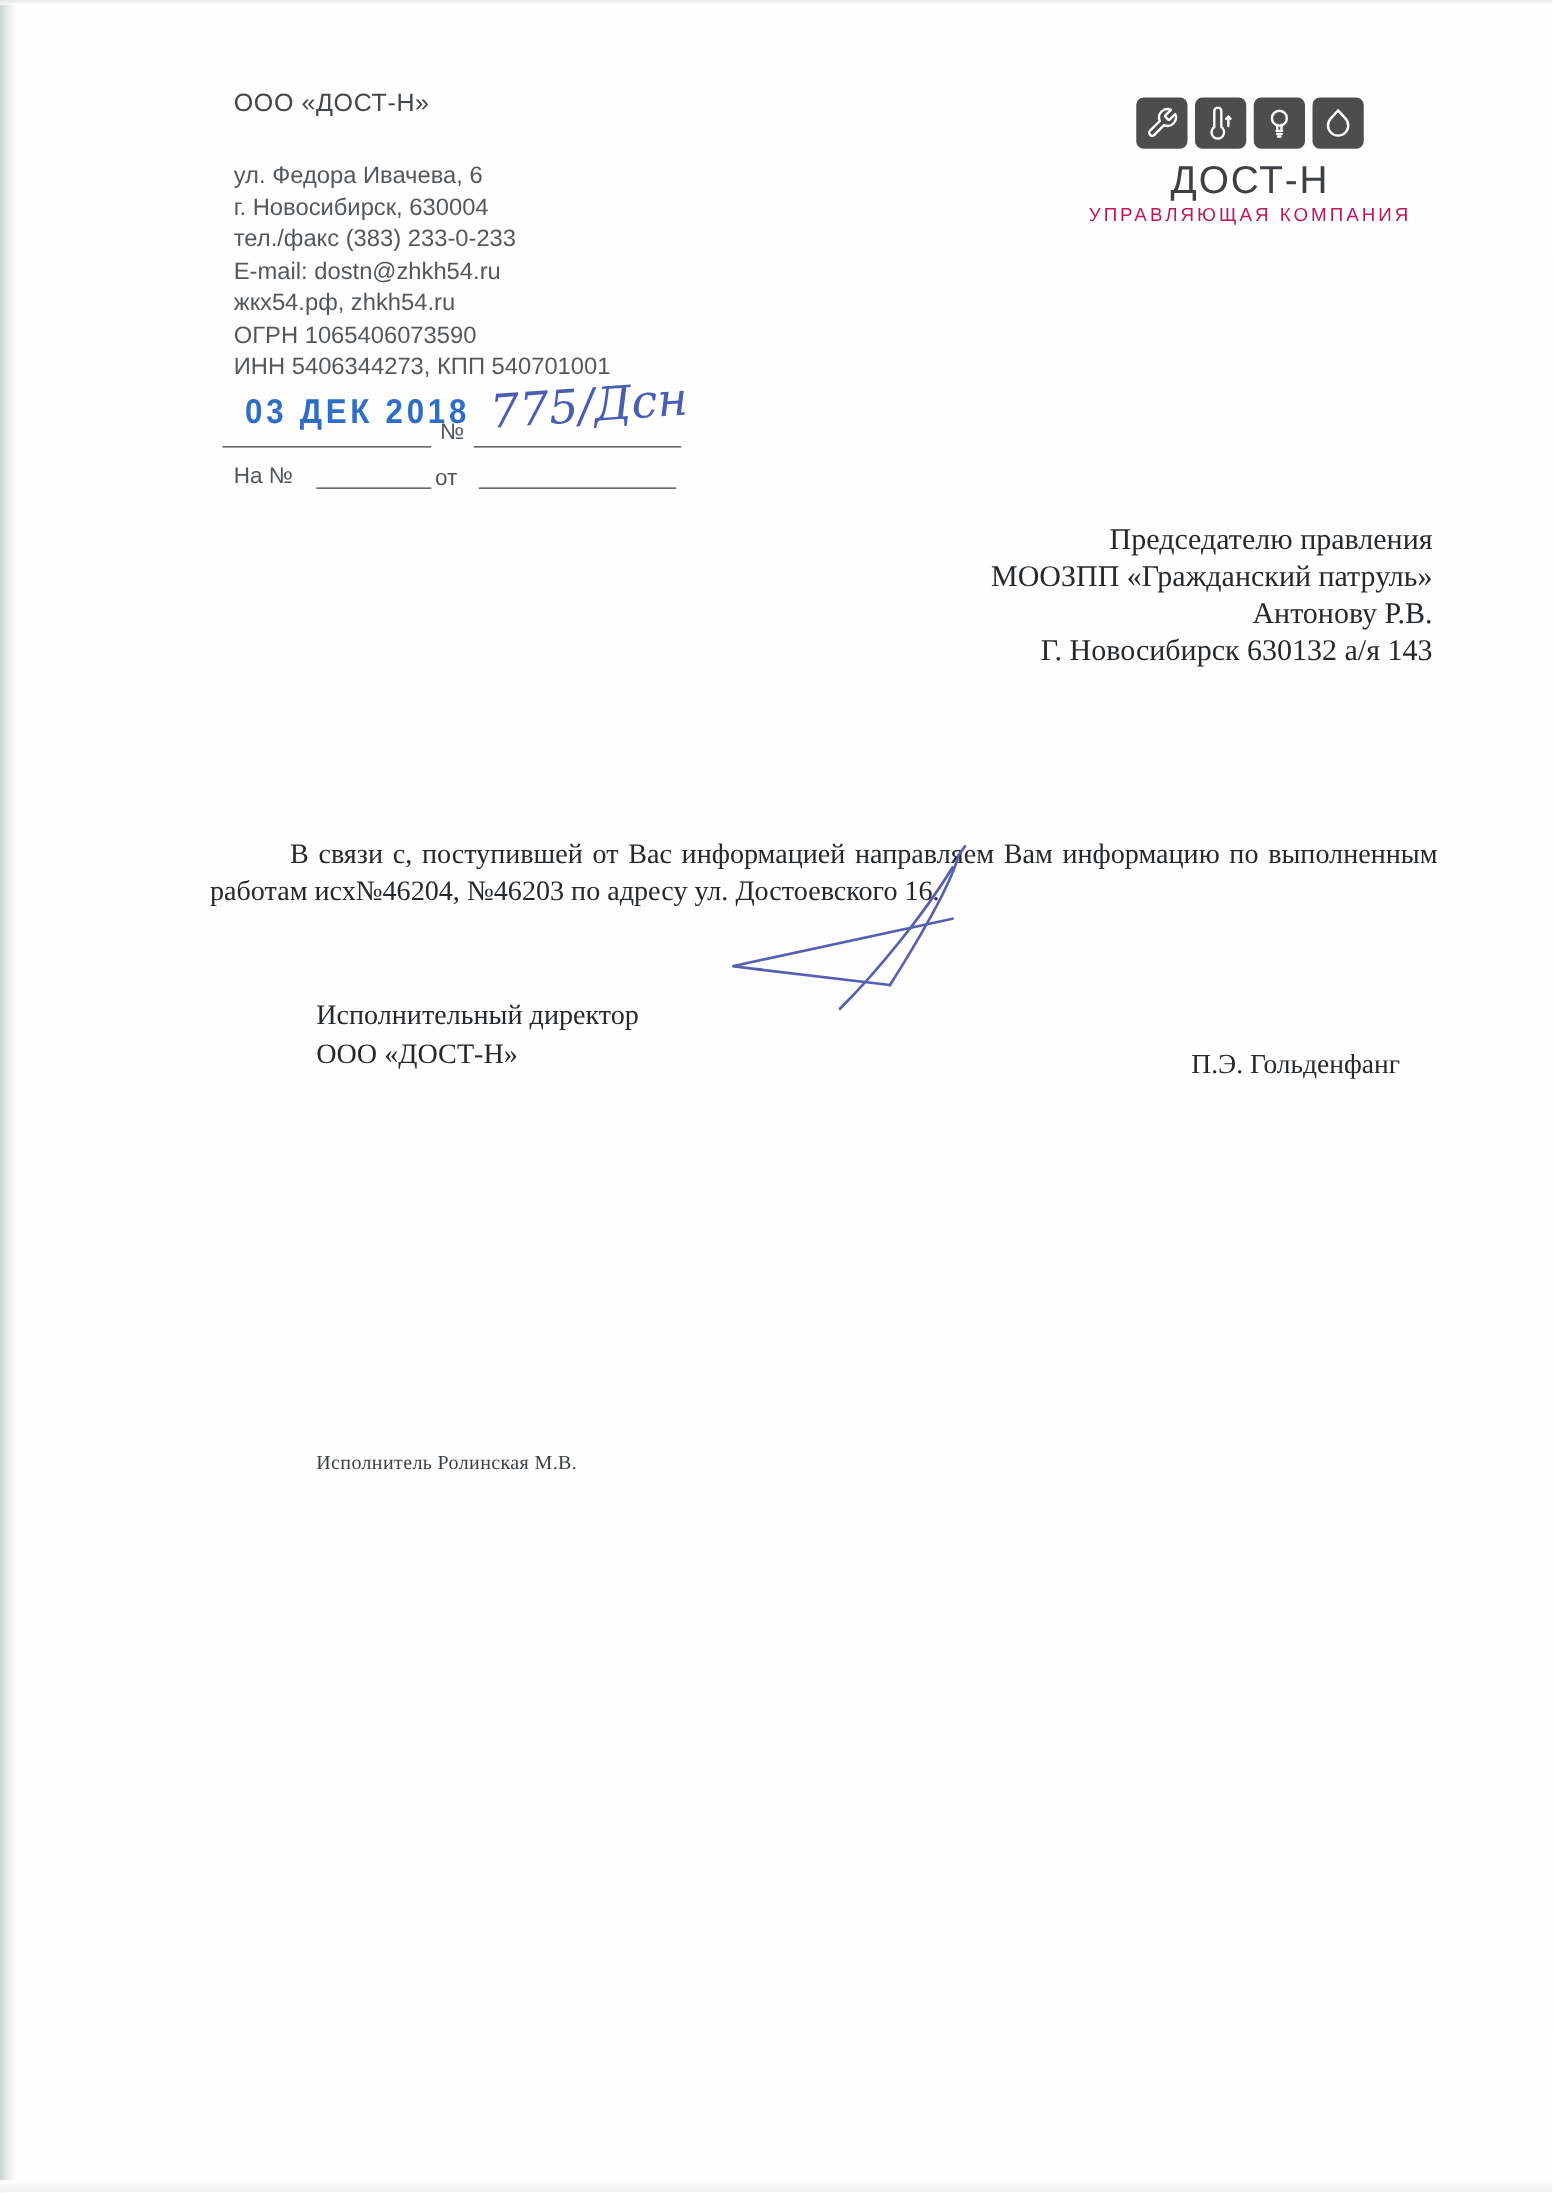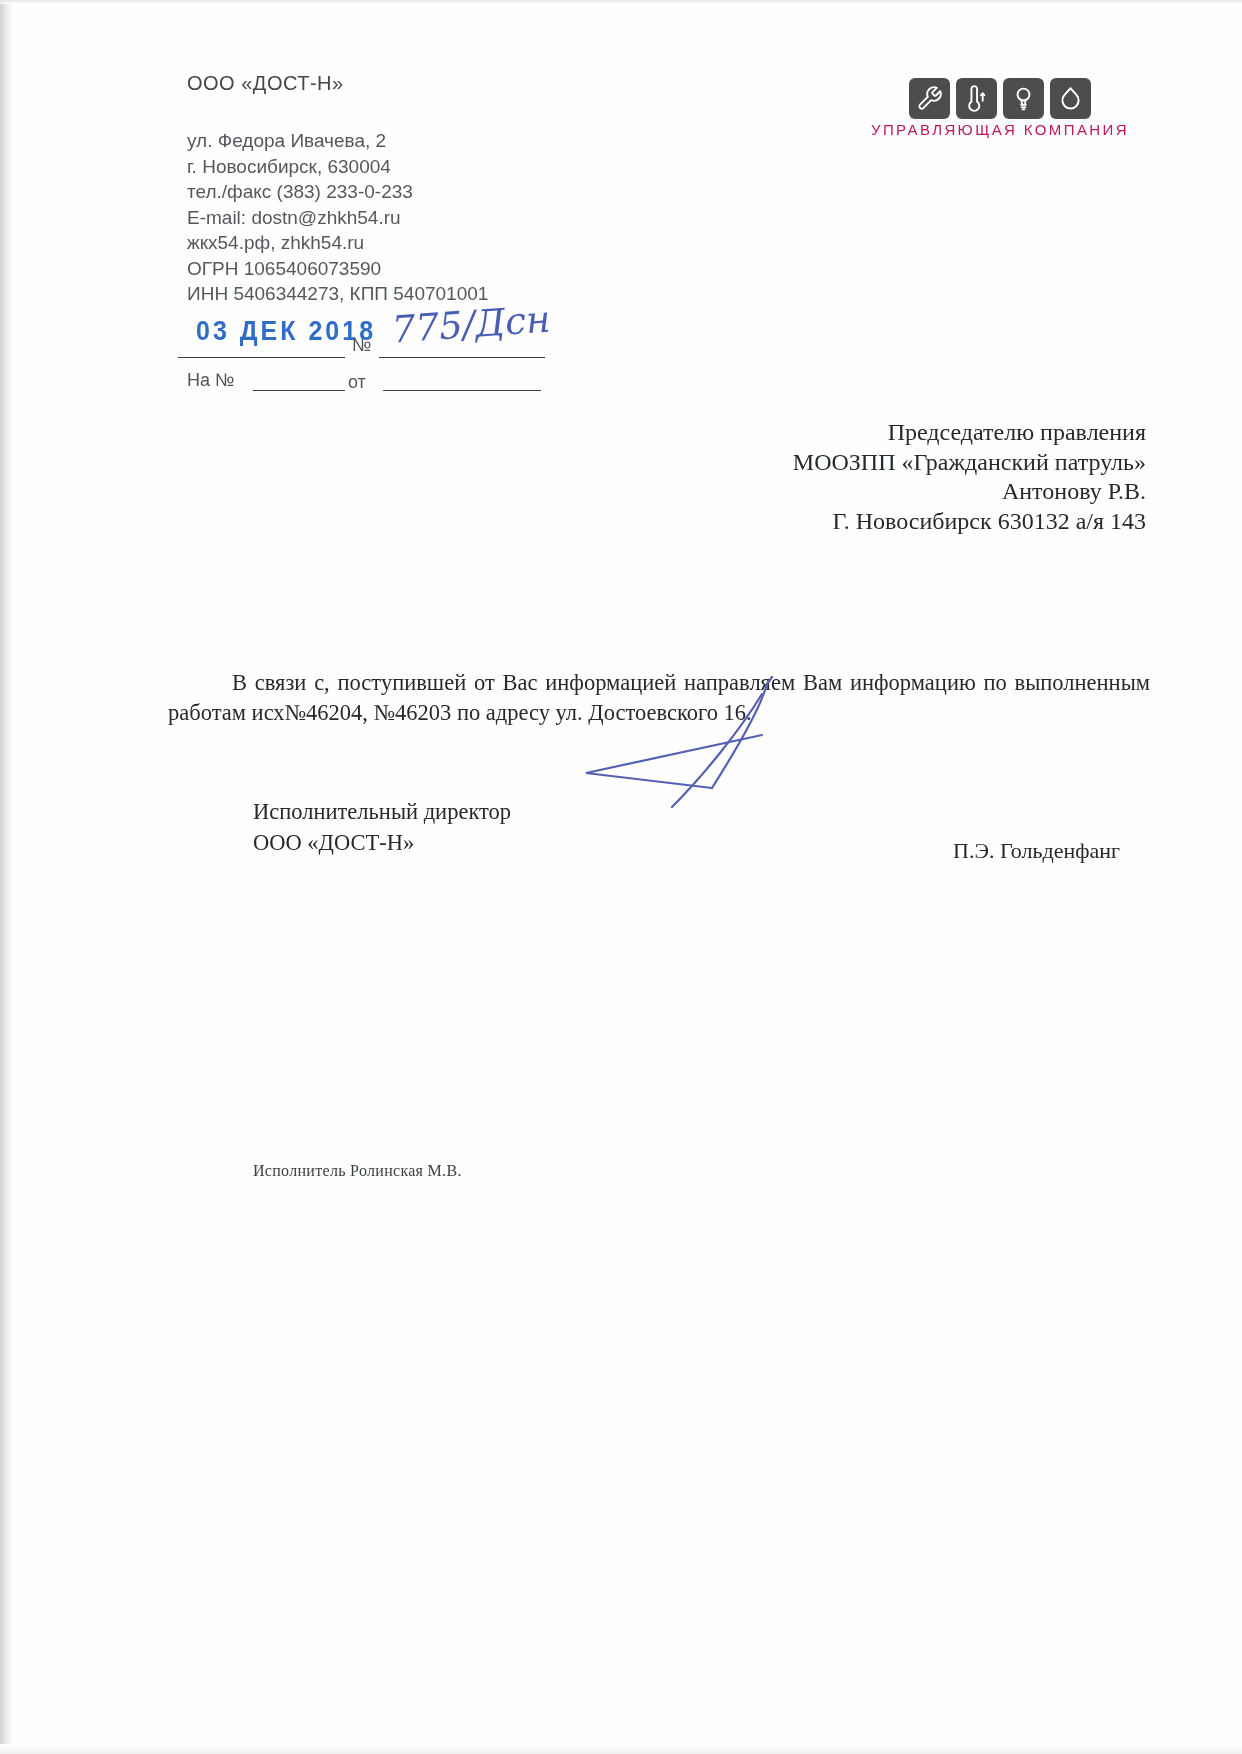--- a/index.html
+++ b/index.html
@@ -59,21 +59,21 @@
 </head>
 <body>
 
 <div class="page">
   <div class="edge-left"></div>
   <div class="edge-top"></div>
   <div class="edge-bottom"></div>
 
   <div class="company">ООО «ДОСТ-Н»</div>
   <div class="lh-lines">
-    <div>ул. Федора Ивачева, 2</div>
+    <div>ул. Федора Ивачева, 6</div>
     <div>г. Новосибирск, 630004</div>
     <div>тел./факс (383) 233-0-233</div>
     <div>E-mail: dostn@zhkh54.ru</div>
     <div>жкх54.рф, zhkh54.ru</div>
     <div>ОГРН 1065406073590</div>
     <div>ИНН 5406344273, КПП 540701001</div>
   </div>
 
   <div class="logo">
     <div class="tiles">
@@ -95,20 +95,21 @@
           <path d="M10.3 13.2c.2 1.2.2 2 .2 3.3M13.7 13.2c-.2 1.2-.2 2-.2 3.3"></path>
           <path d="M10 17.5h4M10.4 19.7h3.2M11.2 21.6h1.6"></path>
         </svg>
       </div>
       <div class="tile">
         <svg width="27" height="27" viewBox="0 0 24 24">
           <path d="M12 2.9l5.3 5.9a7.2 7.2 0 1 1-10.6 0z"></path>
         </svg>
       </div>
     </div>
+    <div class="logo-name">ДОСТ-Н</div>
     <div class="logo-sub">УПРАВЛЯЮЩАЯ  КОМПАНИЯ</div>
   </div>
 
   <div class="stamp-date">03 ДЕК 2018</div>
   <div class="rule rule-date"></div>
   <div class="small-label num-label">№</div>
   <div class="handwritten">775/Дсн</div>
   <div class="rule rule-num"></div>
 
   <div class="small-label na-label">На №</div>

